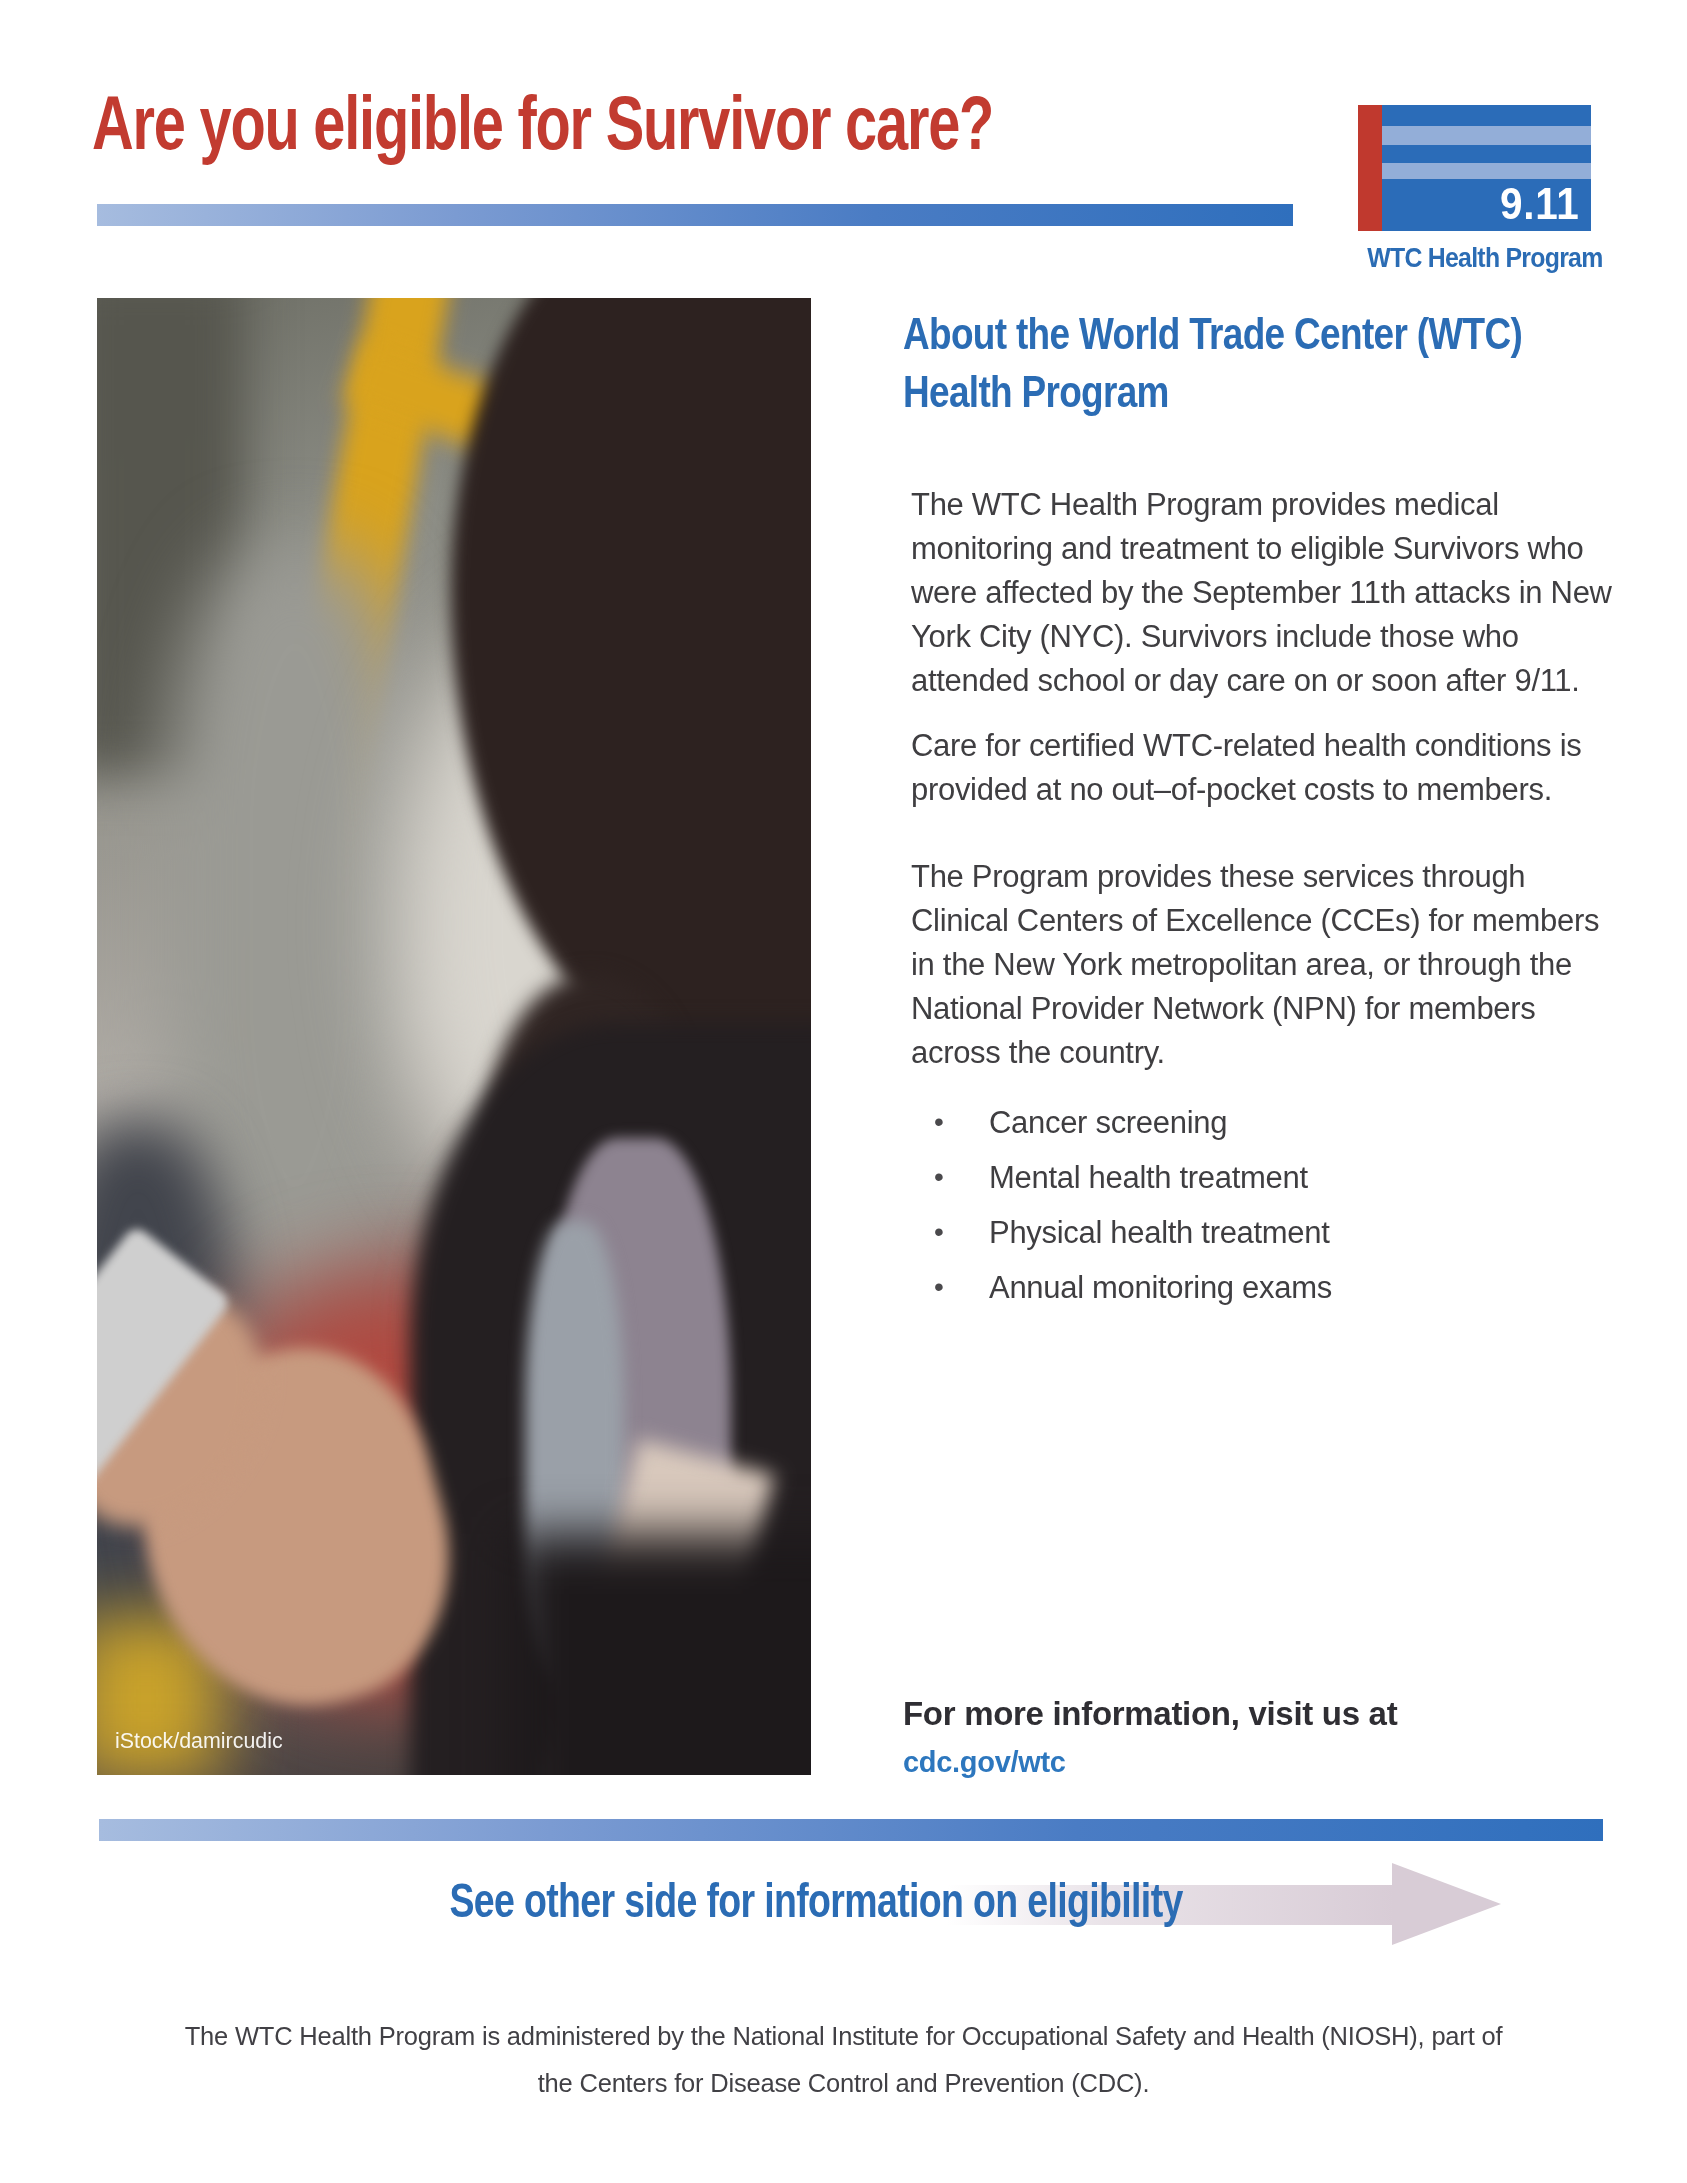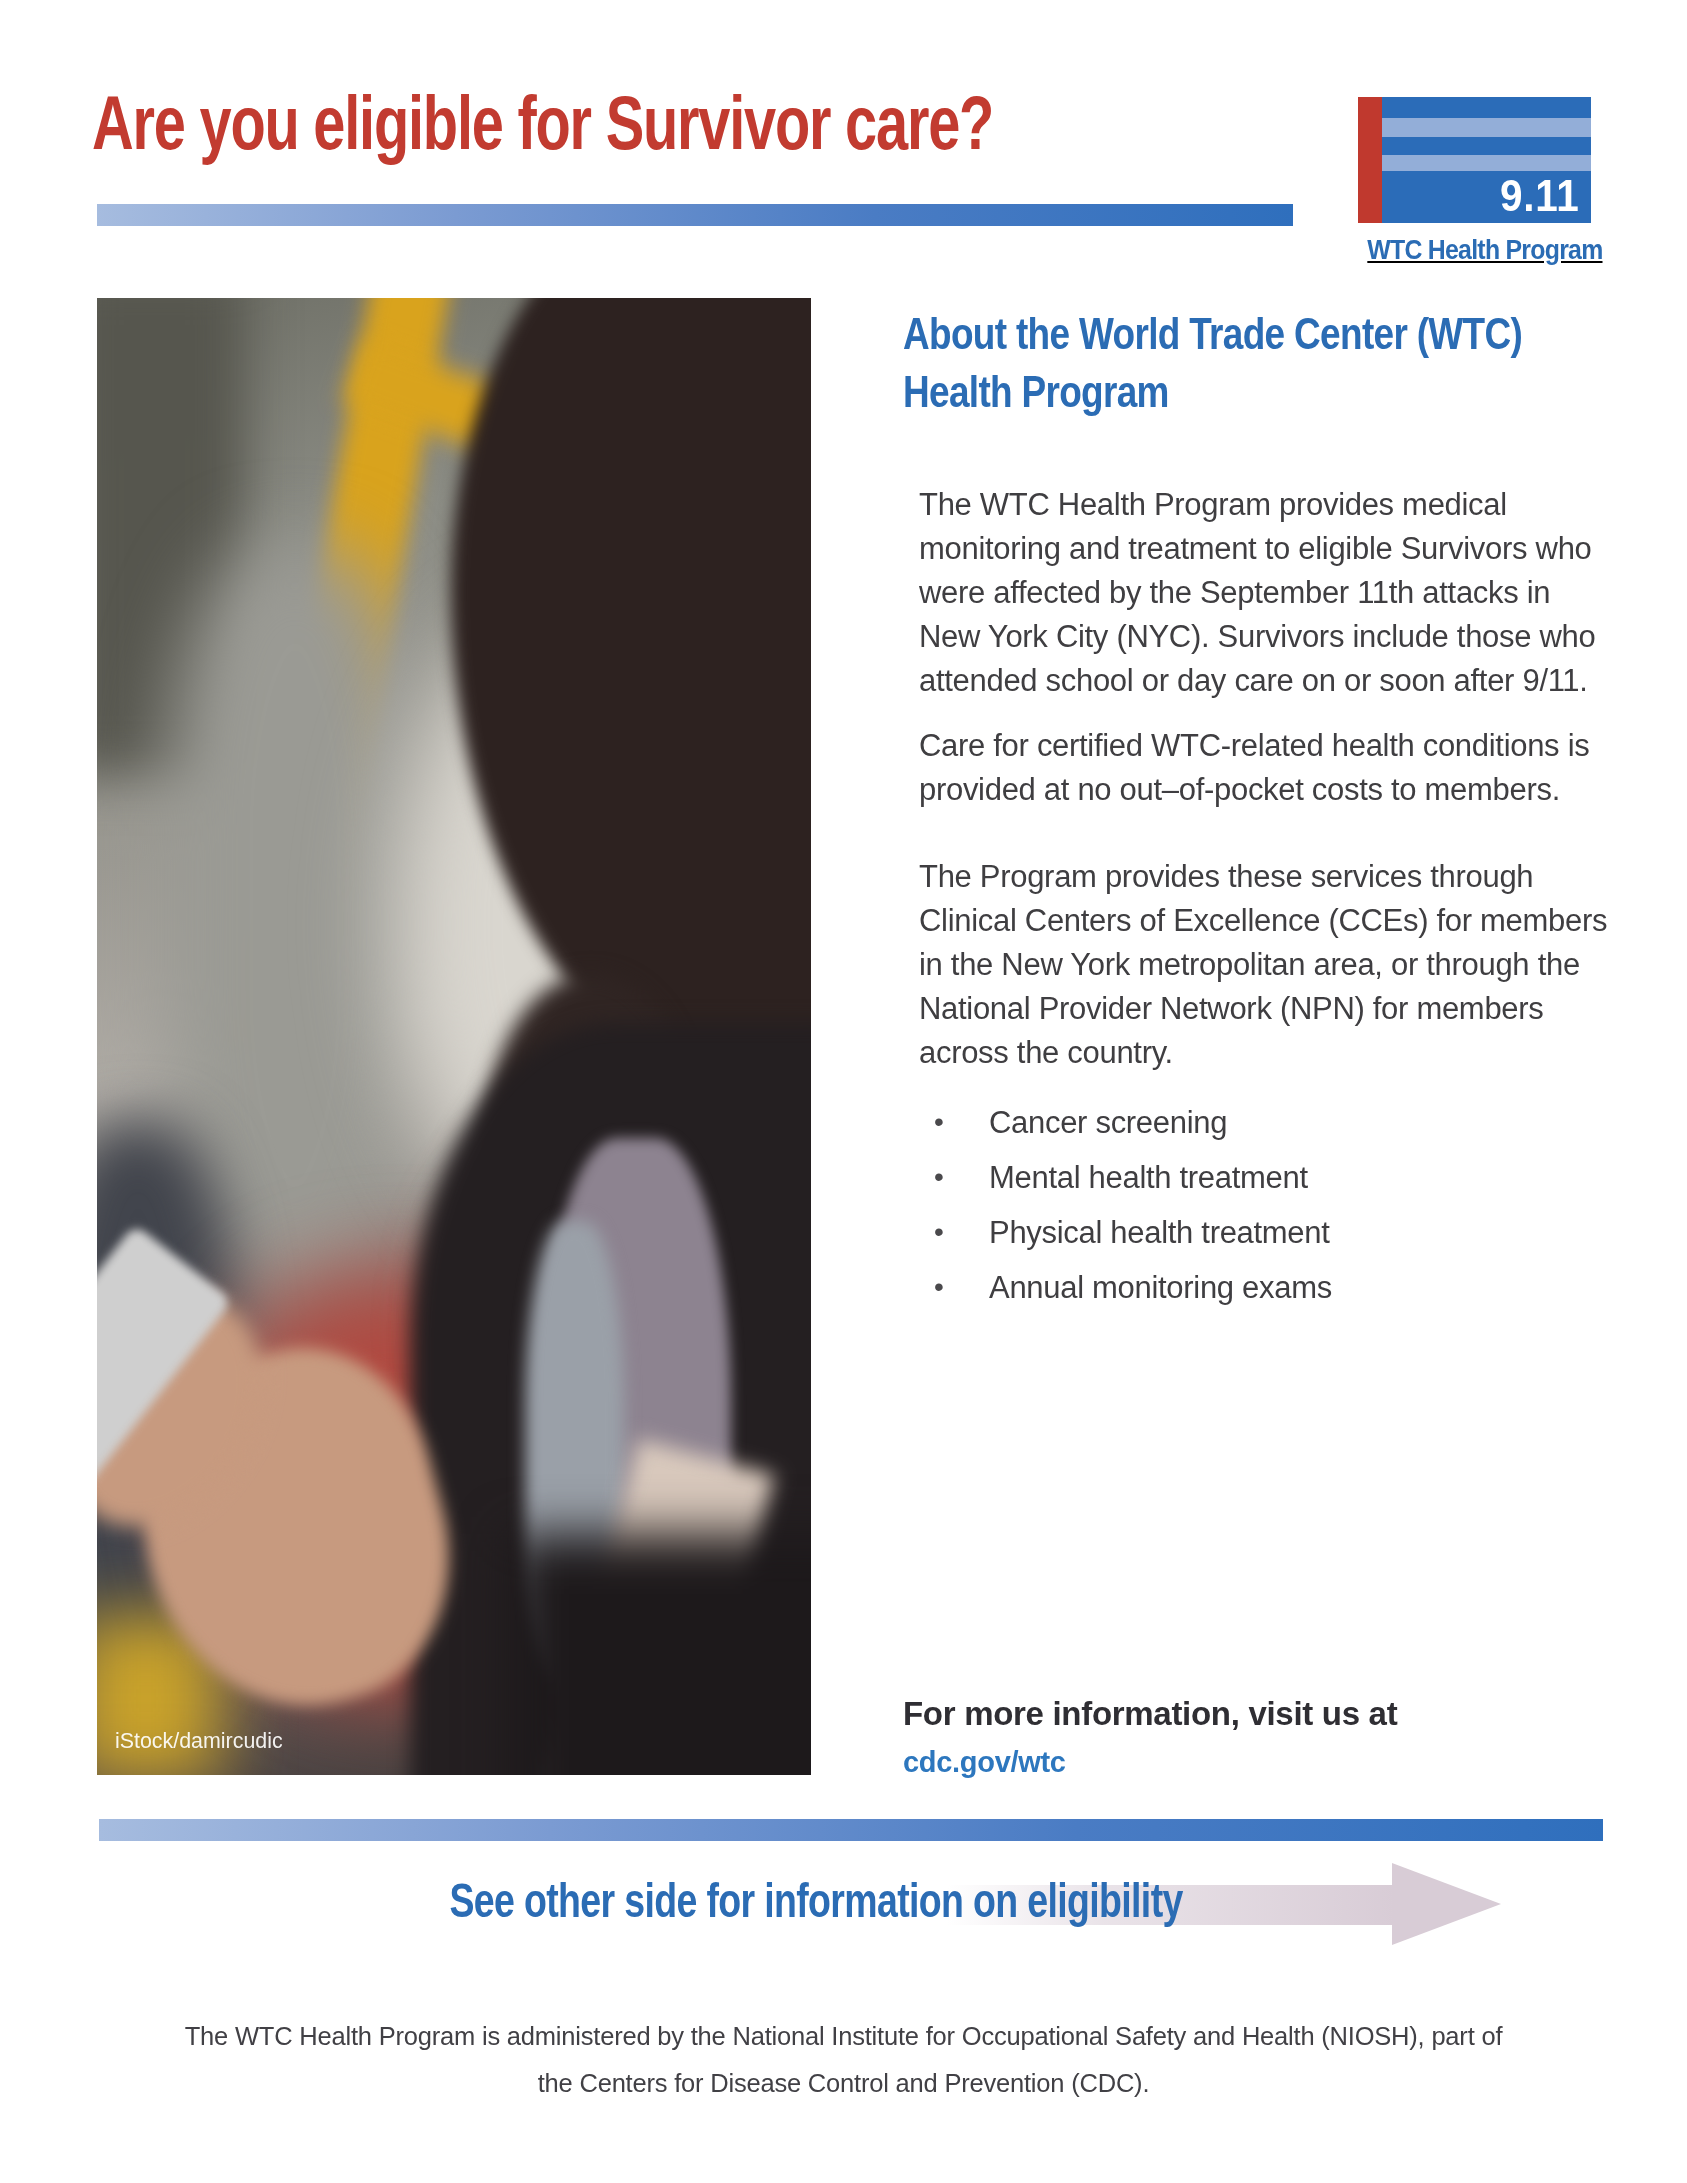--- a/index.html
+++ b/index.html
@@ -8,21 +8,21 @@
 
   
   .title{position:absolute;left:92px;top:79px;margin:0;color:#c23b30;font-size:76px;font-weight:bold;
     letter-spacing:-1.6px;white-space:nowrap;}
   .condense{display:inline-block;transform:scaleX(.76);transform-origin:0 50%;white-space:nowrap;}
   .rule{position:absolute;height:22px;background:linear-gradient(90deg,#a6bcdf 0%,#7b9bd2 30%,#4a7cc4 65%,#2f6fbd 100%);}
   .rule.top{left:97px;top:204px;width:1196px;}
   .rule.bottom{left:99px;top:1819px;width:1504px;}
 
   
-  .logo{position:absolute;left:1358px;top:97px;width:233px;text-decoration:underline;}
+  .logo{position:absolute;left:1358px;top:105px;width:233px;}
   .flag{position:relative;width:233px;height:126px;display:flex;}
   .flag .redbar{width:24px;height:126px;background:#c0392e;}
   .flag .stripes{position:relative;width:209px;height:126px;display:flex;flex-direction:column;}
   .stripe-d{background:#2b6cb8;}
   .stripe-l{background:#93aed8;}
   .s1{height:20.6px;} .s2{height:19px;} .s3{height:18px;} .s4{height:16.5px;} .s5{height:52px;}
   .nine11{position:absolute;right:11.5px;bottom:1.6px;color:#ffffff;font-size:44px;font-weight:bold;
     letter-spacing:0.8px;transform:scaleX(.92);transform-origin:100% 50%;}
   .logoname{margin-top:11.5px;text-align:center;color:#2b6cb4;font-size:27px;font-weight:bold;
     letter-spacing:-0.8px;white-space:nowrap;transform:scaleX(.92);transform-origin:50% 0;}
@@ -55,21 +55,21 @@
   .l-hand1{left:49px;top:1055px;width:297px;height:354px;background:#c79a7f;filter:blur(8.2px);border-radius:50% 40% 45% 50%;transform:rotate(-15deg);}
   .l-hand2{left:-25px;top:989px;width:181px;height:247px;background:#c79a7f;filter:blur(10px);border-radius:50%;transform:rotate(30deg);}
   .l-phone{left:-49px;top:939px;width:124px;height:239px;background:#cfcfcf;filter:blur(5px);border-radius:13px;transform:rotate(38deg);}
   .l-vign{left:412px;top:1236px;width:428px;height:346px;background:#1d191b;filter:blur(25px);}
   .credit{position:absolute;left:18px;bottom:21.4px;color:rgba(255,255,255,.92);font-size:21.4px;z-index:5;}
 
   
   .article{position:absolute;left:903px;top:305px;width:725px;color:#3f3e41;}
   .article h2{margin:0;width:849px;color:#2b6cb4;font-size:44px;line-height:58px;font-weight:bold;
     letter-spacing:-0.8px;transform:scaleX(.84);transform-origin:0 0;}
-  .article p.body{margin:16px;font-size:31px;line-height:44px;letter-spacing:-0.3px;}
+  .article p.body{margin:8px;font-size:31px;line-height:44px;letter-spacing:-0.3px;}
   .p1{margin-top:62px !important;}
   .p2{margin-top:21.4px !important;}
   .p3{margin-top:43px !important;}
   .highlight{margin:25px 0 0 0;color:#2b6cb4;font-weight:bold;font-size:31px;line-height:43px;letter-spacing:-0.3px;}
   .bullets{list-style:none;margin:30px 0 0 0;padding:0;}
   .bullets li{position:relative;padding-left:86px;font-size:31px;line-height:36px;margin-bottom:19px;letter-spacing:-0.3px;}
   .bullets li::before{content:"•";position:absolute;left:31px;top:-1.6px;color:#4a494c;font-size:28px;}
   .cta{position:absolute;left:903px;top:1689px;width:741px;}
   .cta .lead{margin:0;color:#2f2e33;font-weight:bold;font-size:33px;line-height:49px;letter-spacing:-0.3px;}
   .cta .link{display:inline-block;color:#2d77be;font-weight:bold;font-size:29px;line-height:49px;text-decoration:none;letter-spacing:-0.3px;}

